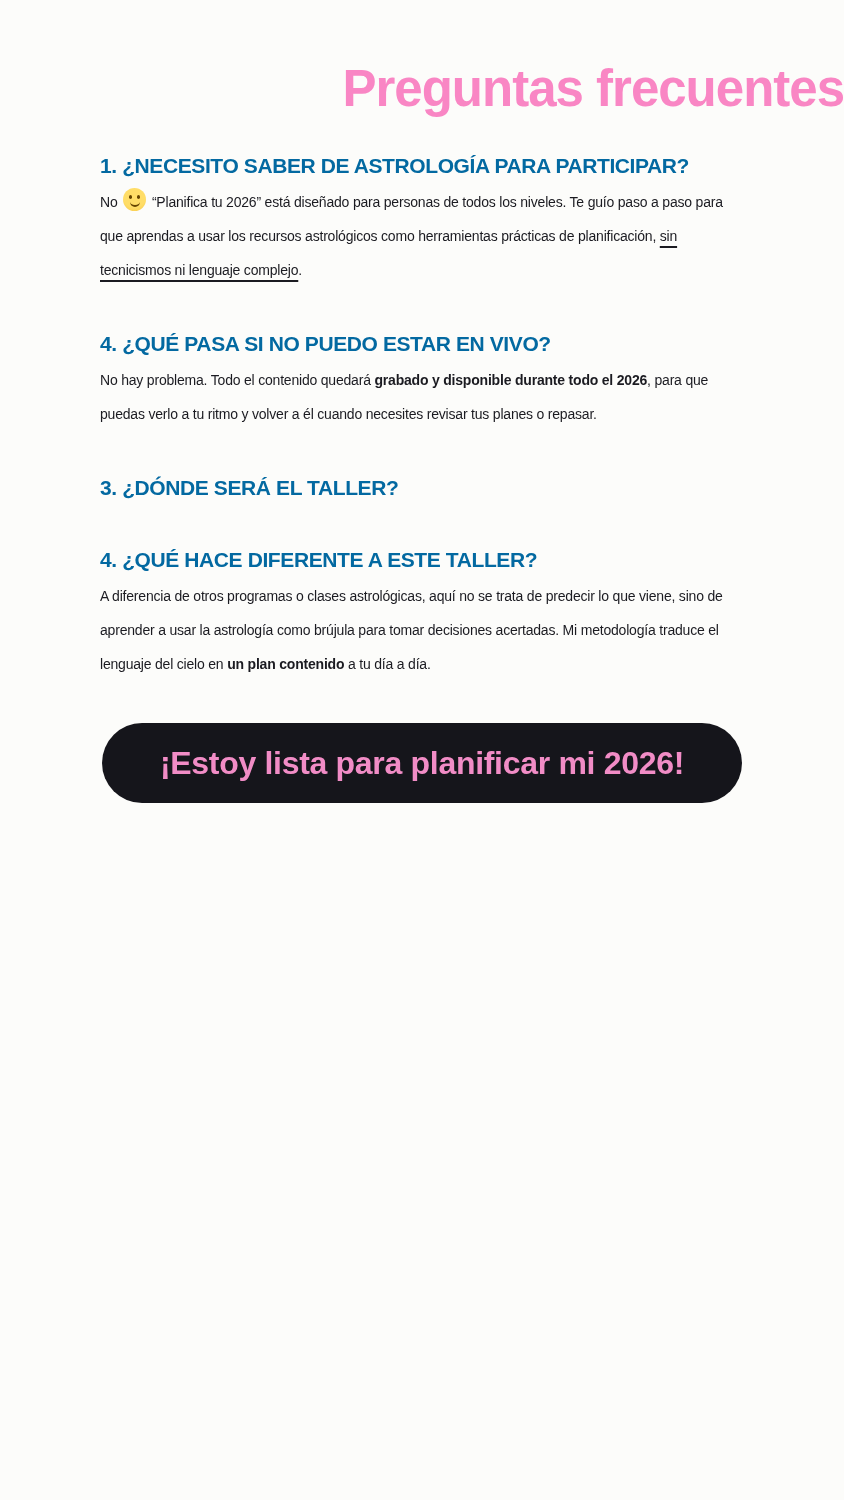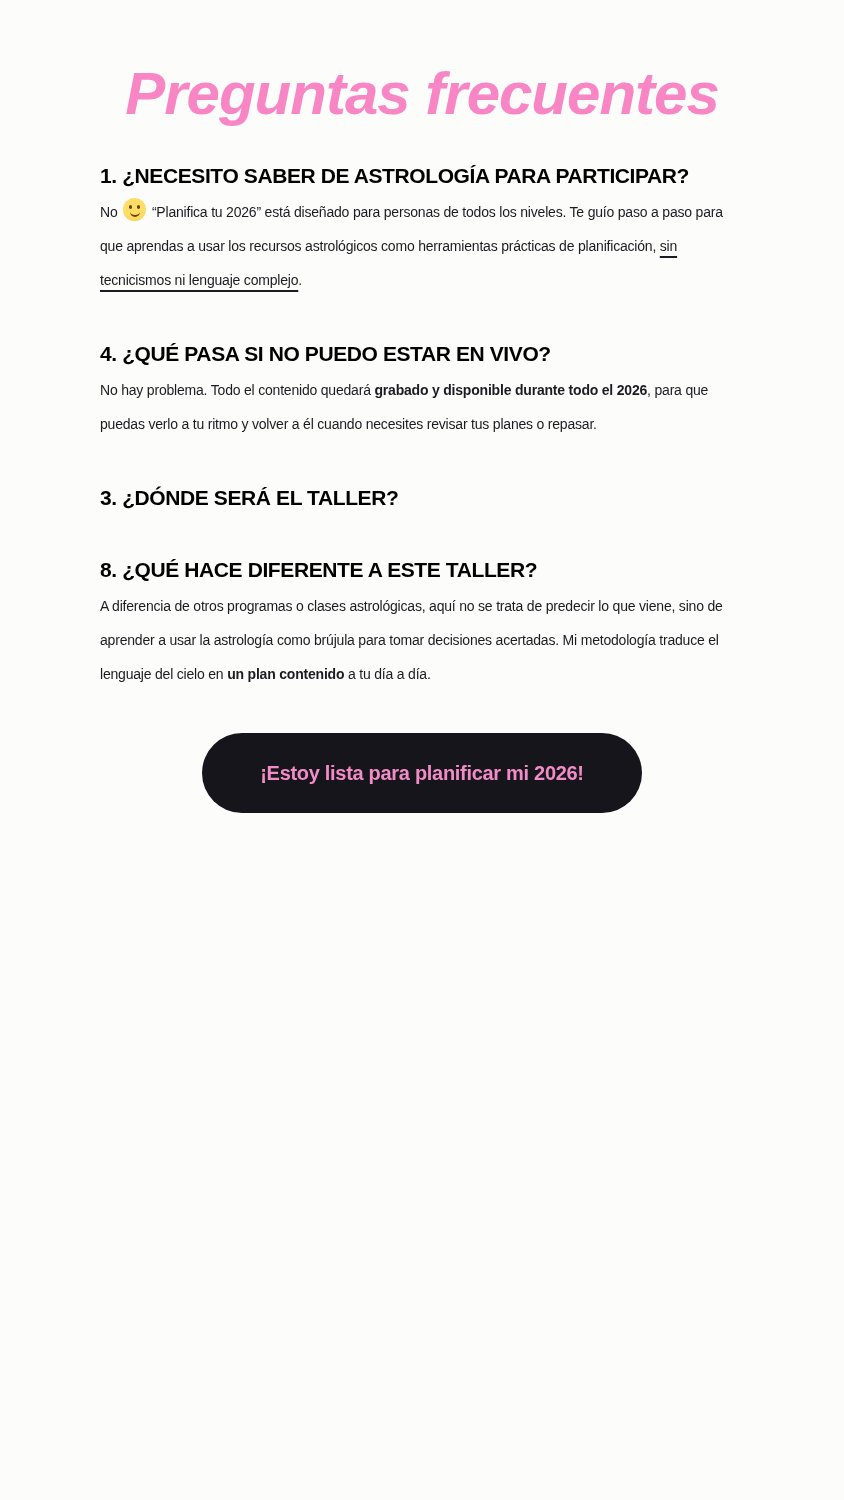--- a/index.html
+++ b/index.html
@@ -17,42 +17,41 @@
     font-family:"Liberation Sans", sans-serif;
     color:var(--text);
     overflow:hidden;
   }
   .page{
     width:844px;
     height:1500px;
     padding-top:60px;
   }
   .page-title{
-    text-align:center;
-    font-size:60px;
+    text-align:right;
+    font-size:51px;
     line-height:1.12;
     font-weight:800;
     letter-spacing:-1px;
     color:var(--pink);
     margin-bottom:34px;
-    font-style:italic;
   }
   .faq-list{
     width:644px;
     margin:0 auto;
   }
   .faq-item{
     margin-bottom:42px;
   }
   .faq-question{
     font-size:21px;
     line-height:30px;
     font-weight:800;
     letter-spacing:-0.4px;
-    color:#000000;
+    color:#0369a1;
     margin-bottom:4px;
   }
   .faq-answer{
     font-size:14px;
     line-height:34px;
     letter-spacing:-0.2px;
     color:var(--text);
   }
   .faq-answer .b{font-weight:700;}
   .faq-answer .u{
@@ -94,21 +93,21 @@
     display:inline-flex;
     align-items:center;
     justify-content:center;
     height:80px;
     padding:0 58px;
     border:none;
     border-radius:44px;
     background:var(--cta-bg);
     color:var(--cta-text);
     font-family:"Liberation Sans", sans-serif;
-    font-size:20px;
+    font-size:32px;
     font-weight:800;
     letter-spacing:-0.3px;
     cursor:pointer;
   }
 </style>
 </head>
 <body>
 
 <div class="page">
   <h1 class="page-title">Preguntas frecuentes</h1>
@@ -119,21 +118,21 @@
         <p class="faq-answer"><span>No </span><span class="emoji"></span><span> “Planifica tu 2026” está diseñado para personas de todos los niveles. Te guío paso a paso para que aprendas a usar los recursos astrológicos como herramientas prácticas de planificación, </span><span class="u">sin tecnicismos ni lenguaje complejo</span><span>.</span></p>
       </div>
       <div class="faq-item">
         <h2 class="faq-question">4. ¿QUÉ PASA SI NO PUEDO ESTAR EN VIVO?</h2>
         <p class="faq-answer"><span>No hay problema. Todo el contenido quedará </span><span class="b">grabado y disponible durante todo el 2026</span><span>, para que puedas verlo a tu ritmo y volver a él cuando necesites revisar tus planes o repasar.</span></p>
       </div>
       <div class="faq-item">
         <h2 class="faq-question">3. ¿DÓNDE SERÁ EL TALLER?</h2>
       </div>
       <div class="faq-item">
-        <h2 class="faq-question">8. ¿QUÉ HACE DIFERENTE A ESTE TALLER?</h2>
+        <h2 class="faq-question">4. ¿QUÉ HACE DIFERENTE A ESTE TALLER?</h2>
         <p class="faq-answer"><span>A diferencia de otros programas o clases astrológicas, aquí no se trata de predecir lo que viene, sino de aprender a usar la astrología como brújula para tomar decisiones acertadas. Mi metodología traduce el lenguaje del cielo en </span><span class="b">un plan contenido</span><span> a tu día a día.</span></p>
       </div>
     </div>
 
   <div class="cta-wrap">
     <button class="cta-button">¡Estoy lista para planificar mi 2026!</button>
   </div>
 </div>
 
 </body></html>

